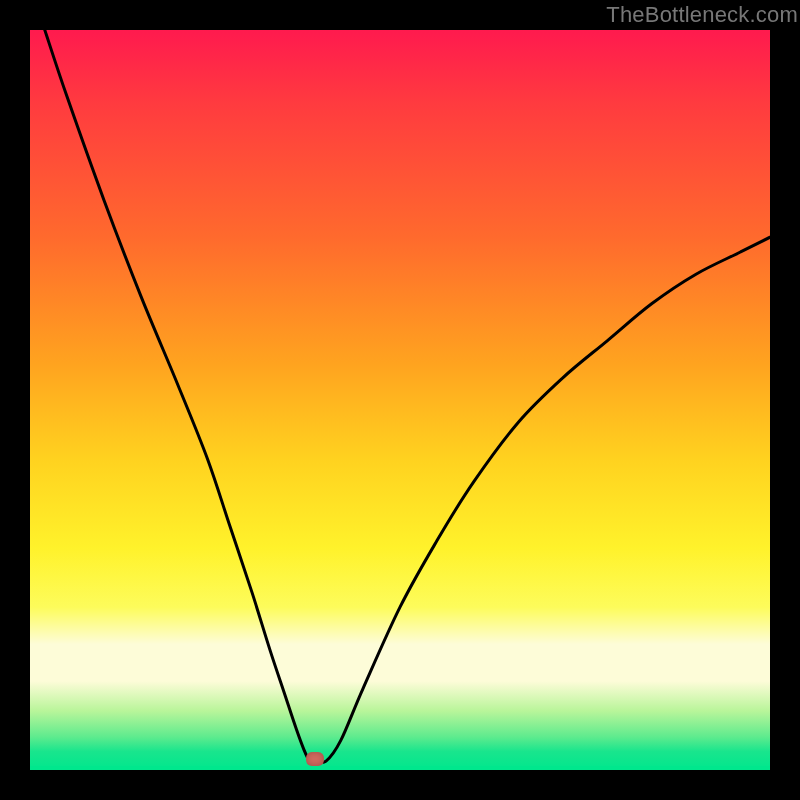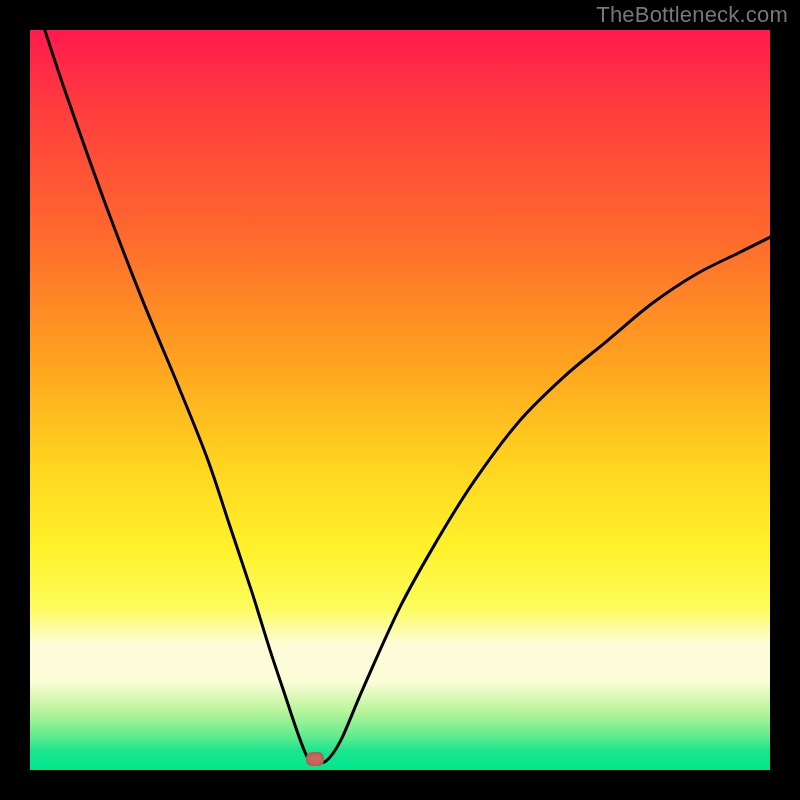--- a/index.html
+++ b/index.html
@@ -13,21 +13,21 @@
   }
   .outer {
     position: relative;
     width: 800px;
     height: 800px;
     background: #000;
   }
   .watermark {
     position: absolute;
     top: 2px;
-    right: 12px;
+    right: 2px;
     color: #777;
     font-size: 22px;
     font-weight: 500;
     letter-spacing: 0.2px;
     z-index: 20;
   }
   .plot-area {
     position: absolute;
     left: 30px;
     top: 30px;

